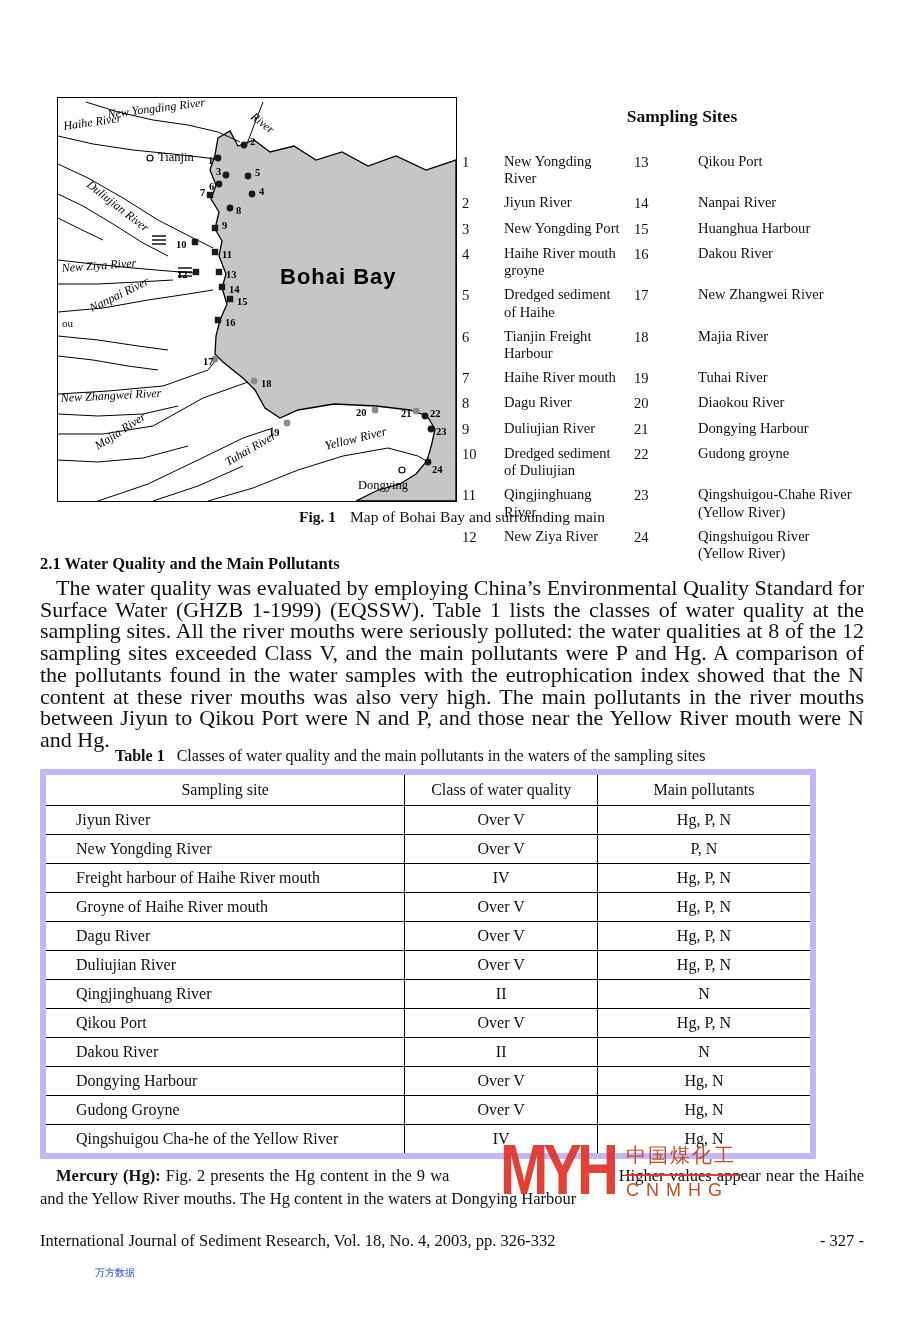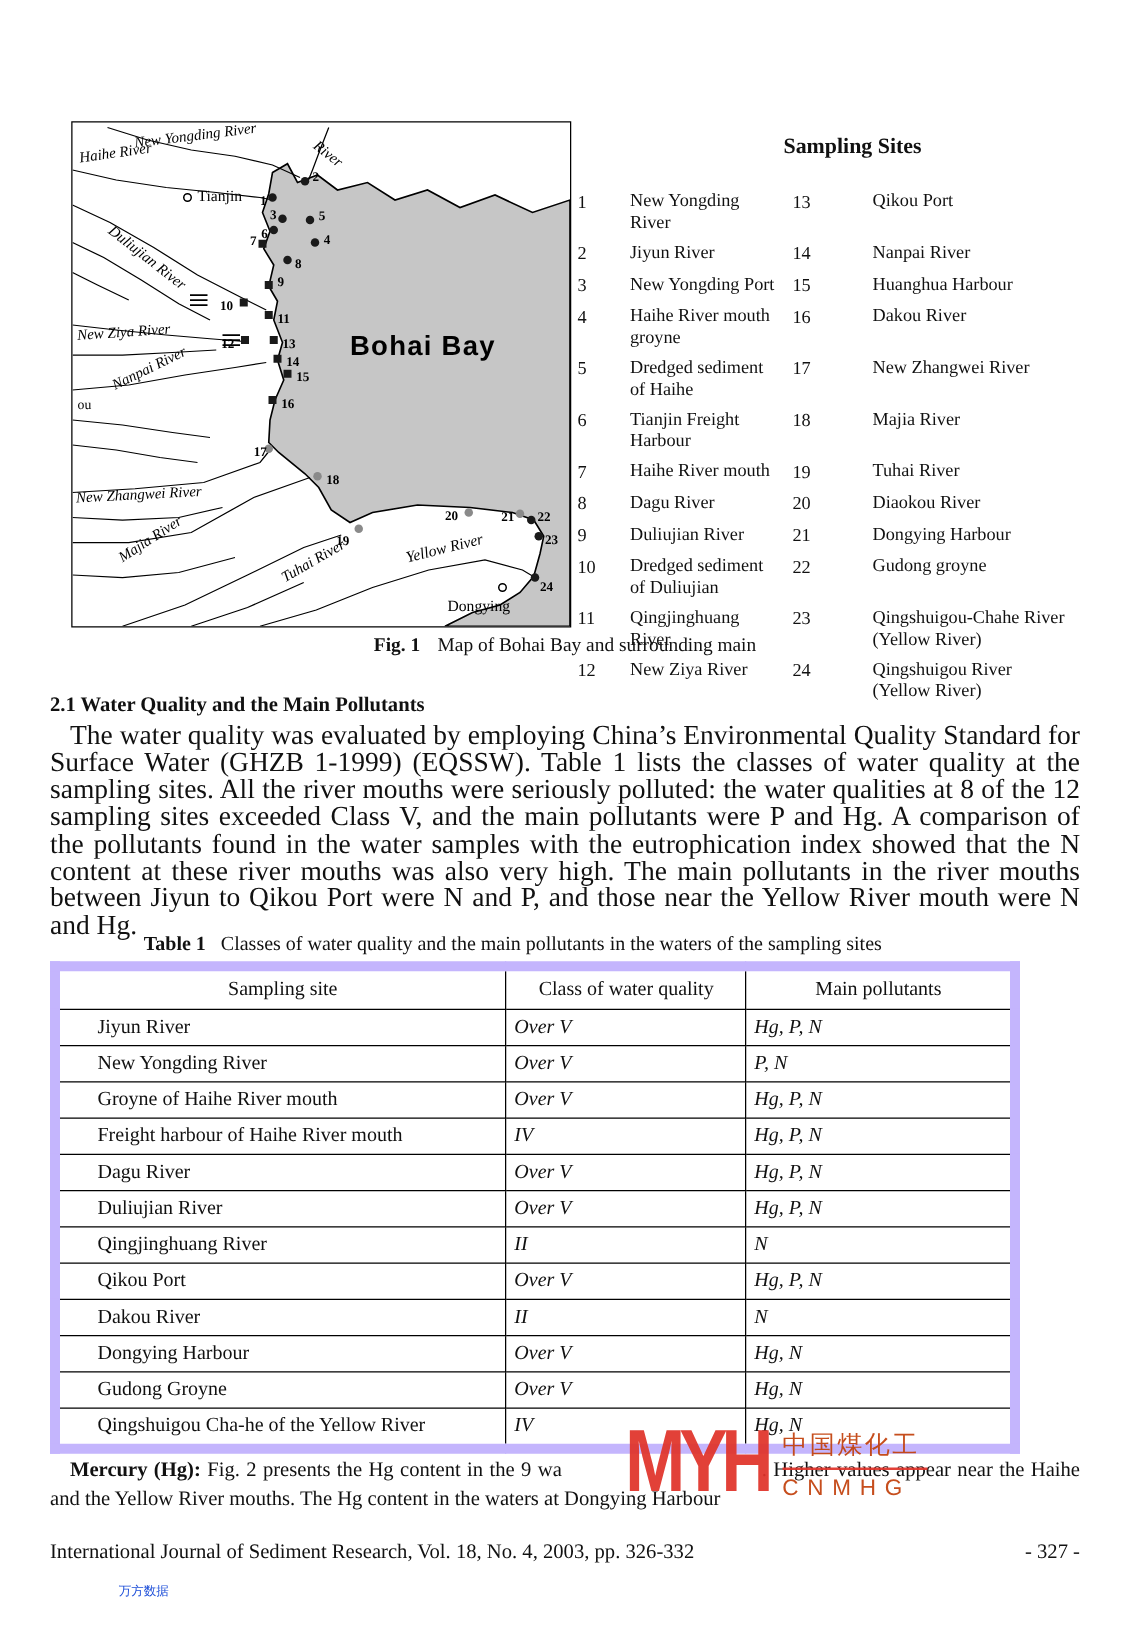--- a/index.html
+++ b/index.html
@@ -25,22 +25,22 @@
   #para1{position:absolute;left:40px;top:577px;width:824px;font-size:22px;line-height:21.7px;
          text-align:justify;text-indent:16px;}
   #table-caption{position:absolute;left:115px;top:747px;font-size:16px;}
   #table-caption .cap-label{font-weight:bold;margin-right:12px;}
 
   
   #tbl{position:absolute;left:40px;top:769px;width:776px;border-collapse:collapse;font-size:16px;}
   #tbl th,#tbl td{border:1px solid #000;height:28px;padding:0 6px;}
   #tbl th{font-weight:normal;text-align:center;height:30px;}
   #tbl td.col0{text-align:left;padding-left:30px;}
-  #tbl td.col1,#tbl td.col2{font-style:italic;}
-  #tbl{border:8px solid #c4b5fd;padding-left:28px;}
+  #tbl td.col1,#tbl td.col2{text-align:center;}
+  #tbl{border:6px solid #c4b5fd;padding-left:28px;}
 
   
   #para2{position:absolute;left:40px;top:1165px;width:824px;font-size:16.5px;line-height:22.5px;
          text-align:justify;text-indent:16px;}
   #para2 .lead{font-weight:bold;}
   #para2 .gap{display:inline-block;width:160px;}
 
   
   #footer{position:absolute;left:40px;top:1231px;width:824px;display:flex;justify-content:space-between;font-size:16.5px;}
   #wanfang{position:absolute;left:95px;top:1266px;font-size:10px;color:#1d4ed8;font-family:"Liberation Sans",sans-serif;}
@@ -236,27 +236,27 @@
           <td class="col0">Jiyun River</td>
           <td class="col1">Over V</td>
           <td class="col2">Hg, P, N</td>
         </tr>
         <tr>
           <td class="col0">New Yongding River</td>
           <td class="col1">Over V</td>
           <td class="col2">P, N</td>
         </tr>
         <tr>
-          <td class="col0">Groyne of Haihe River mouth</td>
-          <td class="col1">Over V</td>
-          <td class="col2">Hg, P, N</td>
-        </tr>
-        <tr>
           <td class="col0">Freight harbour of Haihe River mouth</td>
           <td class="col1">IV</td>
+          <td class="col2">Hg, P, N</td>
+        </tr>
+        <tr>
+          <td class="col0">Groyne of Haihe River mouth</td>
+          <td class="col1">Over V</td>
           <td class="col2">Hg, P, N</td>
         </tr>
         <tr>
           <td class="col0">Dagu River</td>
           <td class="col1">Over V</td>
           <td class="col2">Hg, P, N</td>
         </tr>
         <tr>
           <td class="col0">Duliujian River</td>
           <td class="col1">Over V</td>

